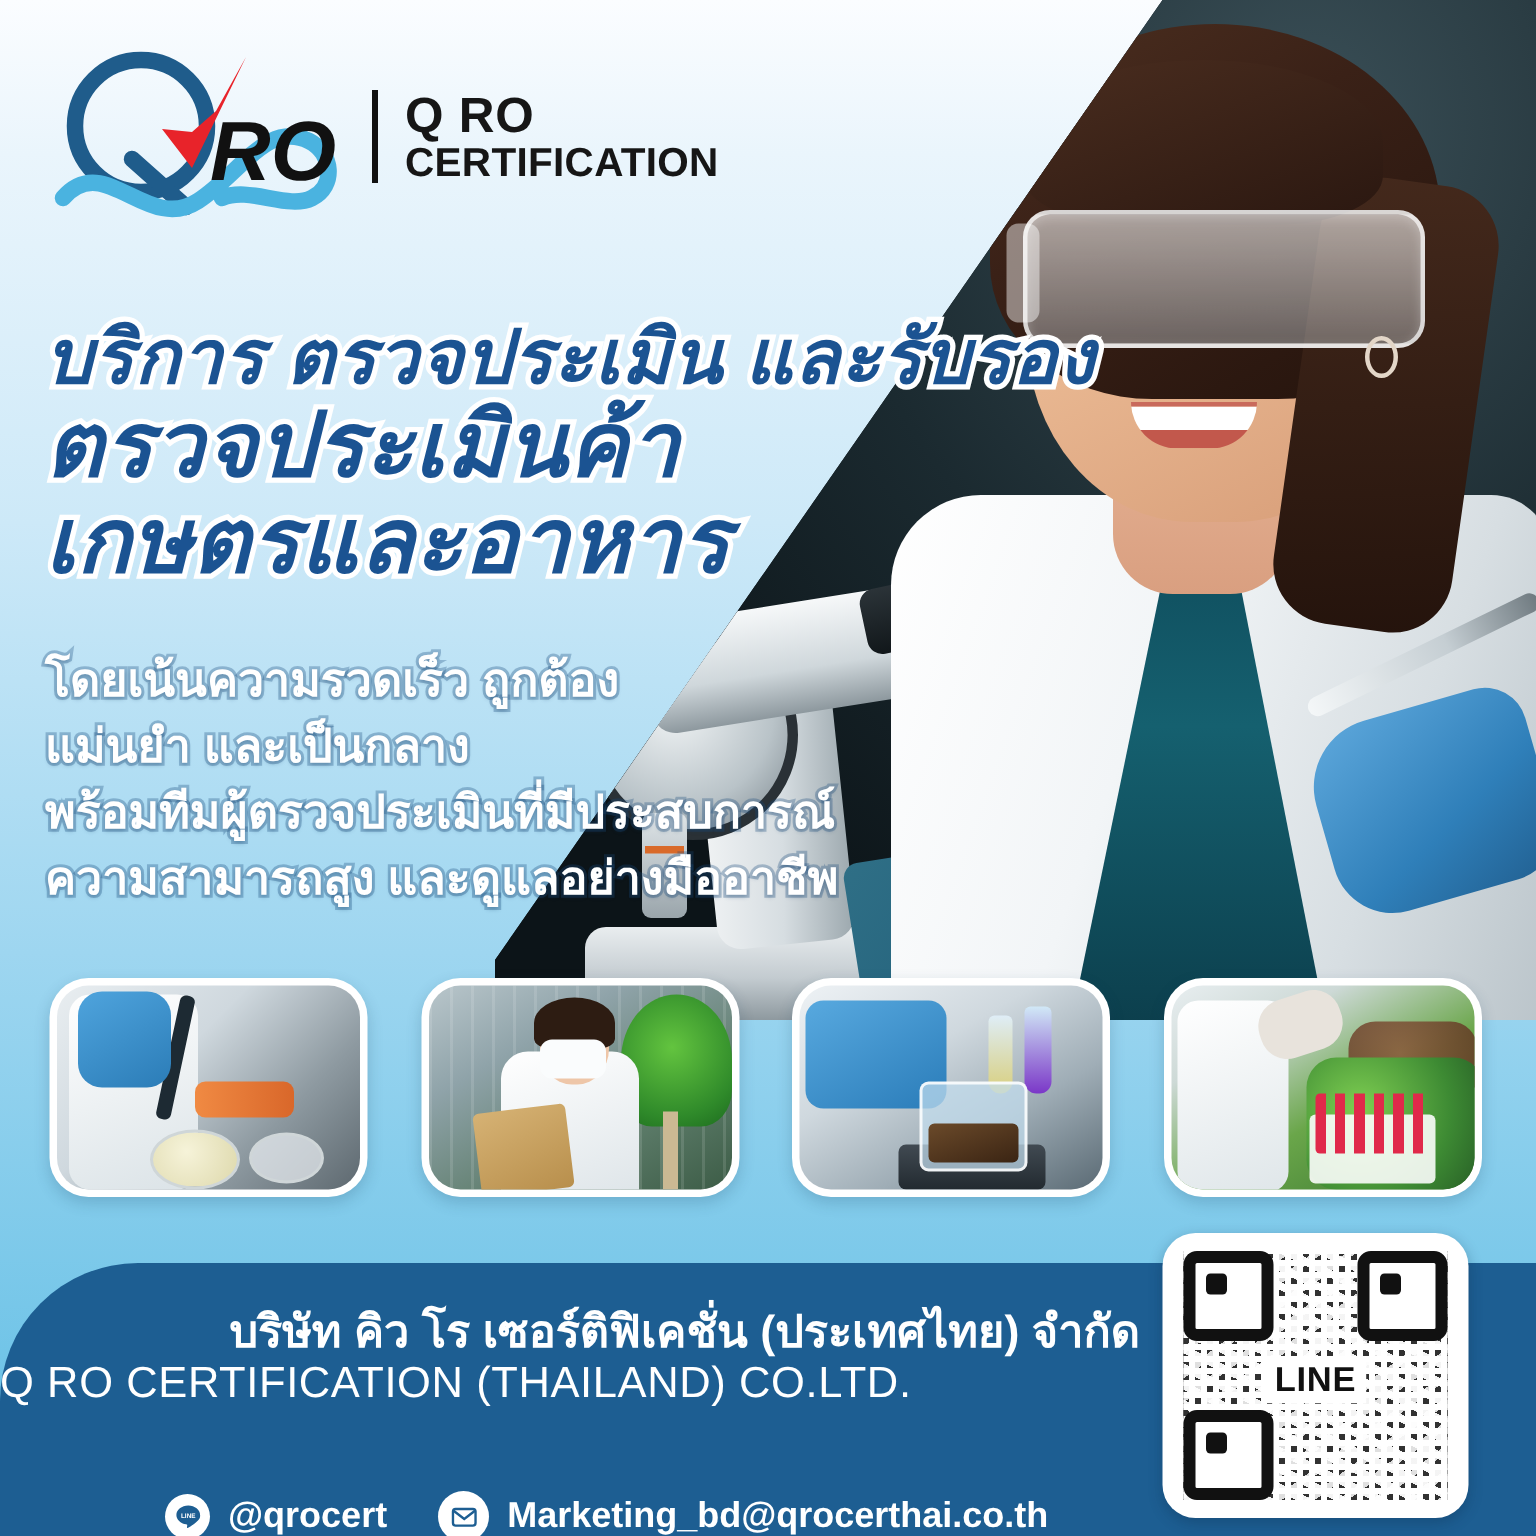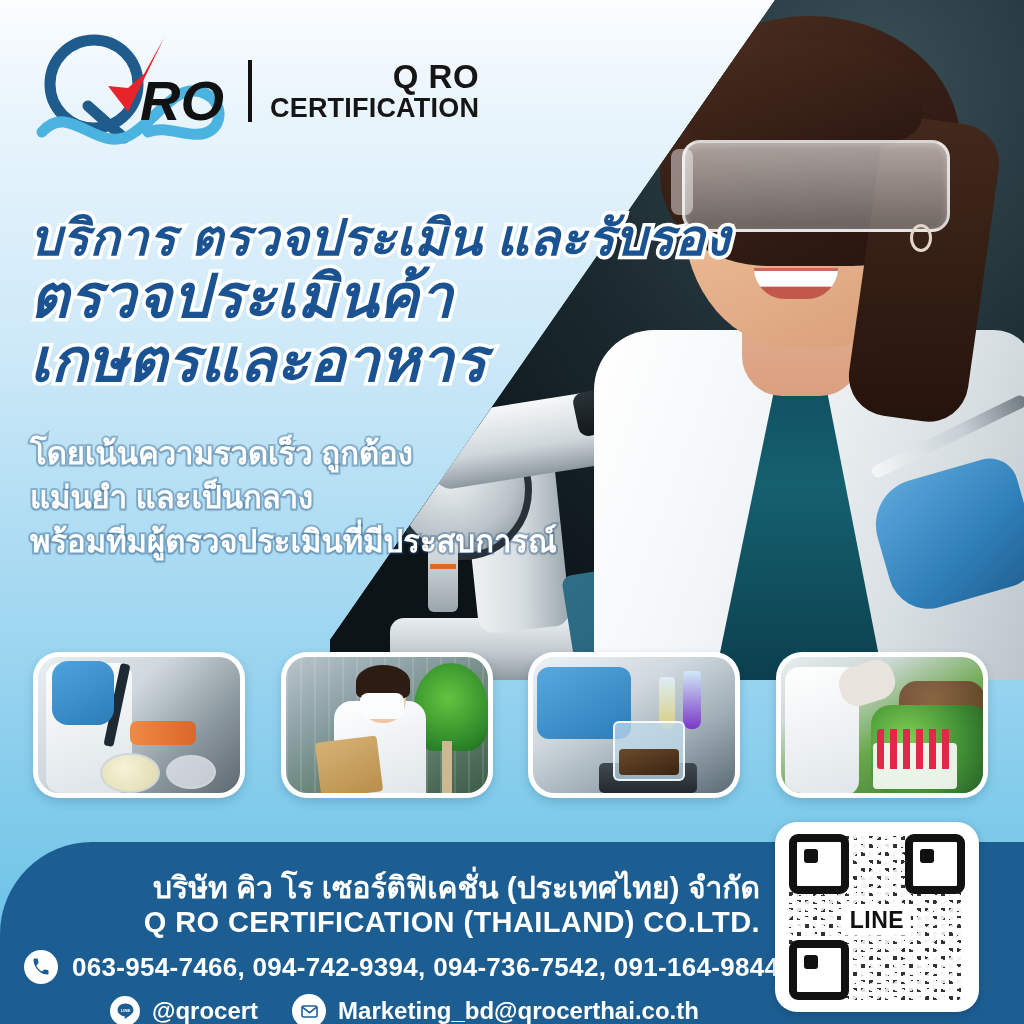--- a/index.html
+++ b/index.html
@@ -81,21 +81,21 @@
   .ear-ring{position:absolute;left:346px;top:224px;width:16px;height:22px;border:3px solid #e3d6c8;border-radius:50%;}
   .glove{position:absolute;left:316px;top:470px;width:150px;height:130px;border-radius:46px 28px 34px 40px;
     background:linear-gradient(150deg,#5fa9dd,#2f7fb9 60%,#215f90);transform:rotate(-16deg);}
   .pen{position:absolute;left:300px;top:430px;width:170px;height:13px;border-radius:7px;
     background:linear-gradient(90deg,#f4f7f8,#c5ced3 60%,#6f7a80);transform:rotate(-26deg);}
 
   
   .logo{position:absolute;left:36px;top:28px;display:flex;align-items:center;gap:16px;}
   .logo-mark{position:relative;width:196px;height:126px;font-style:italic;}
   .logo-txt{display:flex;flex-direction:column;line-height:1.04;padding-left:18px;border-left:4px solid #111;}
-  .logo-line1{font-size:33px;font-weight:bold;color:#161616;letter-spacing:.5px;text-align:right;}
+  .logo-line1{font-size:33px;font-weight:bold;color:#161616;letter-spacing:.5px;}
   .logo-line2{font-size:27px;font-weight:bold;color:#161616;letter-spacing:.2px;}
   .logo-line3{font-size:27px;font-weight:bold;color:#161616;letter-spacing:.2px;}
 
   
   .headline{position:absolute;left:30px;top:212px;width:690px;}
   .hl{
     font-size:50px;font-weight:bold;font-style:italic;color:#1b5392;line-height:1.06;
     letter-spacing:.5px;white-space:nowrap;
     -webkit-text-stroke:7px #ffffff;paint-order:stroke fill;
     text-shadow:0 2px 2px rgba(255,255,255,.5);
@@ -158,22 +158,22 @@
   .pic4 .rack4:after{content:"";position:absolute;left:4px;top:-14px;width:76px;height:40px;
     background:repeating-linear-gradient(90deg,#e0294a 0 7px,rgba(0,0,0,0) 7px 13px);border-radius:3px;}
 
   
   .footer{
     position:absolute;left:0;top:842px;width:1024px;height:182px;
     background:#1d5e92;border-radius:92px 0 0 0;
   }
   .f-company-th{position:absolute;left:0;top:22px;width:760px;text-align:right;
     color:#fff;font-size:30px;font-weight:bold;}
-  .f-company-en{position:absolute;left:0;top:64px;width:760px;text-align:right;
-    color:#fff;font-size:29px;font-weight:bold;letter-spacing:.4px;}
+  .f-company-en{position:absolute;left:0;top:64px;width:760px;text-align:left;
+    color:#fff;font-size:29px;font-weight:normal;letter-spacing:.4px;}
   .f-phone-row{position:absolute;left:24px;top:108px;width:740px;display:flex;align-items:center;gap:14px;}
   .f-social-row{position:absolute;left:110px;top:152px;width:640px;display:flex;align-items:center;gap:12px;}
   .f-phone{color:#fff;font-size:26px;font-weight:bold;letter-spacing:.3px;white-space:nowrap;}
   .f-line,.f-mail{color:#fff;font-size:24px;font-weight:bold;white-space:nowrap;}
   .cicon{width:34px;height:34px;border-radius:50%;background:#fff;flex:0 0 34px;
     display:flex;align-items:center;justify-content:center;}
   .cicon.small{width:30px;height:30px;flex:0 0 30px;}
 
   
   .qr-card{position:absolute;left:775px;top:822px;width:204px;height:190px;border-radius:22px;
@@ -250,20 +250,21 @@
   <div class="headline">
     <div class="hl">บริการ ตรวจประเมิน และรับรอง</div>
     <div class="hl big">ตรวจประเมินค้า</div>
     <div class="hl big">เกษตรและอาหาร</div>
   </div>
 
   <div class="sub">
     <div class="sl">โดยเน้นความรวดเร็ว ถูกต้อง</div>
     <div class="sl">แม่นยำ และเป็นกลาง</div>
     <div class="sl">พร้อมทีมผู้ตรวจประเมินที่มีประสบการณ์</div>
+    <div class="sl">ความสามารถสูง และดูแลอย่างมืออาชีพ</div>
   </div>
 
   <div class="thumbs">
     <div class="thumb t1">
       <div class="pic pic1">
         <div class="s4"></div>
         <div class="s1"></div>
         <div class="s2"></div>
         <div class="s3"></div>
       </div>
@@ -297,28 +298,20 @@
         <div class="let4"></div>
         <div class="rack4"></div>
       </div>
     </div>
   </div>
 
   <div class="footer">
     <div class="f-company-th">บริษัท คิว โร เซอร์ติฟิเคชั่น (ประเทศไทย) จำกัด</div>
     <div class="f-company-en">Q RO CERTIFICATION (THAILAND) CO.LTD.</div>
 
-    <div class="f-phone-row">
-      <span class="cicon">
-        <svg width="20" height="20" viewBox="0 0 24 24" fill="#1d5e92">
-          <path d="M6.6 10.8c1.4 2.8 3.8 5.2 6.6 6.6l2.2-2.2c.3-.3.7-.4 1-.2 1.2.4 2.4.6 3.6.6.6 0 1 .4 1 1V20c0 .6-.4 1-1 1C11.3 21 3 12.7 3 2.9c0-.6.4-1 1-1h3.4c.6 0 1 .4 1 1 0 1.3.2 2.5.6 3.6.1.3 0 .7-.2 1l-2.2 2.3z"></path>
-        </svg>
-      </span>
-      <span class="f-phone">063-954-7466, 094-742-9394, 094-736-7542, 091-164-9844</span>
-    </div>
 
     <div class="f-social-row">
       <span class="cicon small">
         <svg width="19" height="19" viewBox="0 0 24 24" fill="#1d5e92">
           <path d="M12 2C6.5 2 2 5.6 2 10c0 3.9 3.5 7.2 8.2 7.9.3.1.8.2.9.5.1.3 0 .7 0 .9l-.2.9c0 .3-.2 1.1 1 .6 1.2-.5 6.4-3.8 8.7-6.5C22.1 12.6 22 11.3 22 10c0-4.4-4.5-8-10-8z"></path>
           <text x="12" y="12.5" font-size="5.4" font-family="'Liberation Sans',sans-serif" font-weight="bold" fill="#fff" text-anchor="middle">LINE</text>
         </svg>
       </span>
       <span class="f-line">@qrocert</span>
       <span class="cicon" style="margin-left:22px;">

